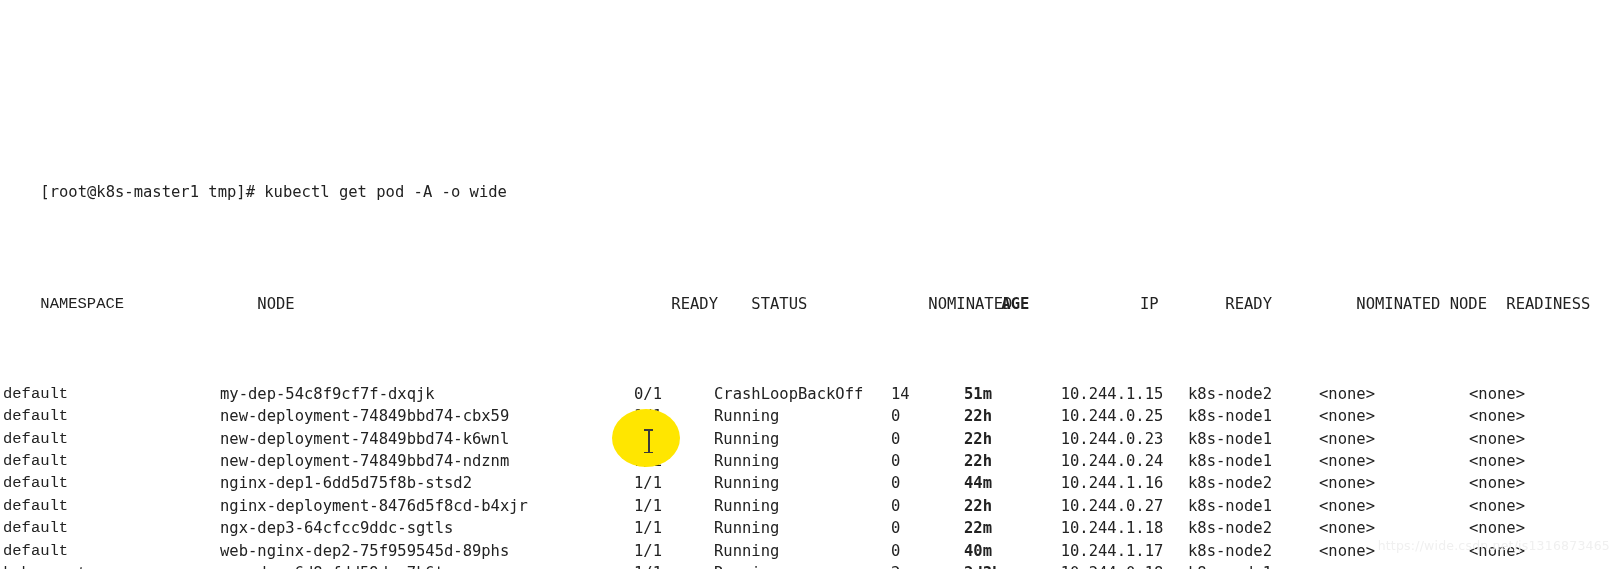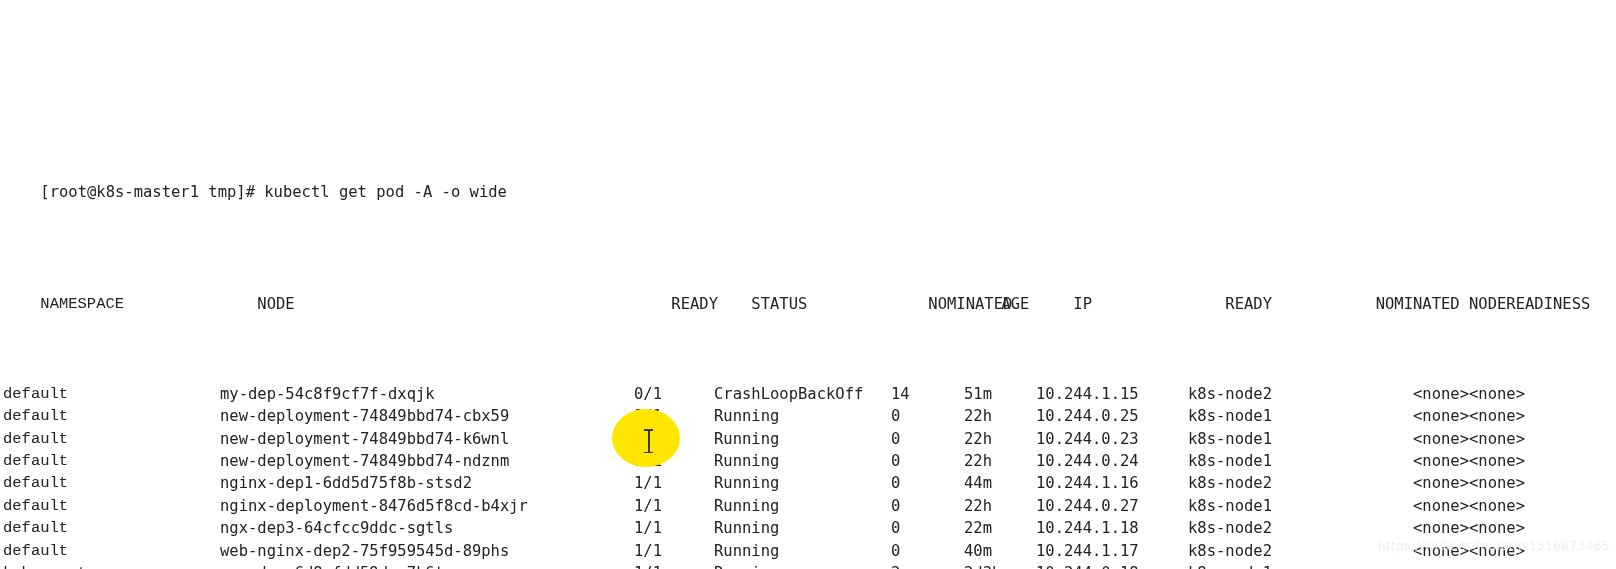--- a/index.html
+++ b/index.html
@@ -42,24 +42,24 @@
     white-space: pre;
     vertical-align: top;
   }
 
   
   .c-ns      { width: 217px; font-family: Liberation Mono, monospace; }
   .c-name    { width: 414px; }
   .c-ready   { width: 80px;  }
   .c-status  { width: 177px; }
   .c-restart { width: 73px;  }
-  .c-age     { width: 72px;  }
-  .c-ip      { width: 152px; }
+  .c-age     { width: 72px; font-weight: bold;  }
+  .c-ip      { width: 152px; text-align: center; }
   .c-node    { width: 131px; }
-  .c-nom     { width: 150px; text-align: right; }
+  .c-nom     { width: 150px; }
   .c-readi   { width: 150px; }
 
   .highlight-blob {
     position: absolute;
     left: 612px;
     top: 409px;
     width: 68px;
     height: 58px;
     background: #ffe600;
     border-radius: 50%;

